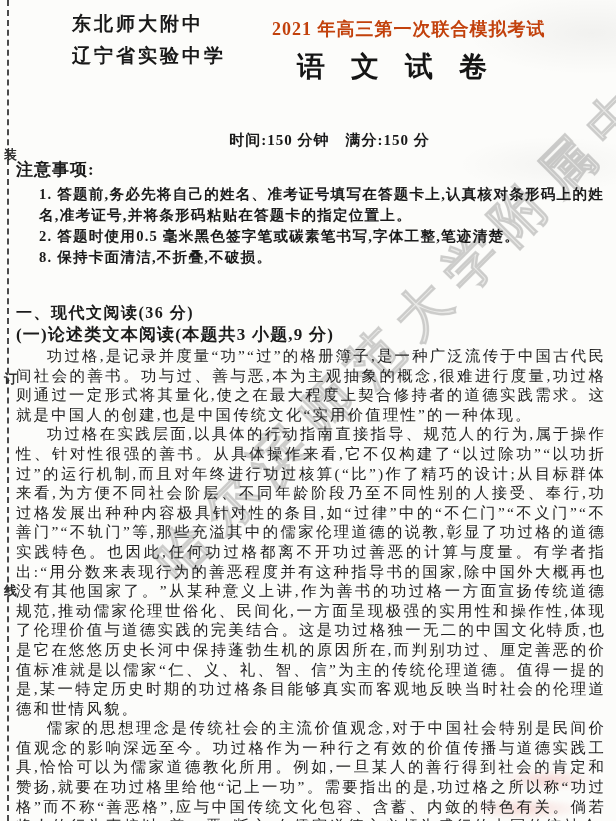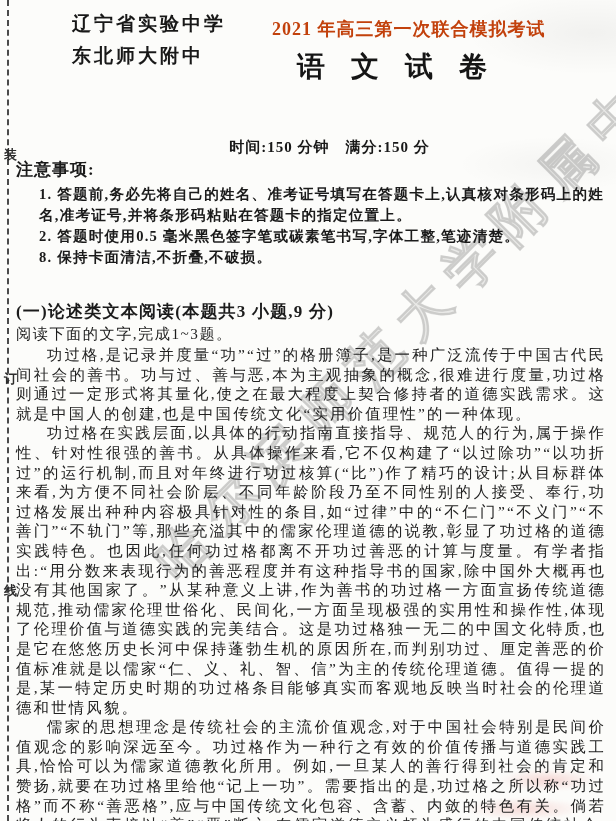--- a/index.html
+++ b/index.html
@@ -38,21 +38,21 @@
     position:absolute;left:272px;top:17px;z-index:3;
     font-weight:700;font-size:18px;letter-spacing:1px;color:#c2410c;
     white-space:nowrap;
   }
   .main-title{
     position:absolute;left:297px;top:48px;z-index:3;
     font-weight:700;font-size:28px;letter-spacing:26px;color:#151515;
     white-space:nowrap;
   }
   .time-score{
-    position:absolute;left:0;right:0;top:138px;z-index:3;
+    position:absolute;left:0;right:0;top:131px;z-index:3;
     text-align:center;font-weight:700;font-size:15px;letter-spacing:1px;
     color:#181818;
     padding-left:43px;
   }
 
   
   .notice{
     position:absolute;left:16px;top:158px;width:588px;z-index:3;
   }
   .notice-heading{
@@ -120,40 +120,40 @@
 
   <div class="diag-watermark">哈尔滨师范大学附属中学</div>
 
   <div class="binding-line">
     <span class="binding-char c0">装</span>
     <span class="binding-char c1">订</span>
     <span class="binding-char c2">线</span>
   </div>
 
   <div class="schools">
+    <div>东北师大附中</div>
     <div>辽宁省实验中学</div>
-    <div>东北师大附中</div>
   </div>
 
   <div class="exam-session">2021 年高三第一次联合模拟考试</div>
 
   <div class="main-title">语文试卷</div>
 
   <div class="time-score">时间:150 分钟　满分:150 分</div>
 
   <div class="notice">
     <p class="notice-heading">注意事项:</p>
     <div class="notice-item">1. 答题前,务必先将自己的姓名、准考证号填写在答题卡上,认真核对条形码上的姓名,准考证号,并将条形码粘贴在答题卡的指定位置上。</div>
     <div class="notice-item">2. 答题时使用0.5 毫米黑色签字笔或碳素笔书写,字体工整,笔迹清楚。</div>
     <div class="notice-item">8. 保持卡面清洁,不折叠,不破损。</div>
   </div>
 
   <div class="reading">
+    <p class="part-heading">一、现代文阅读(36 分)</p>
     <p class="sub-heading">(一)论述类文本阅读(本题共3 小题,9 分)</p>
-    <p class="instruction">阅读下面的文字,完成1~3题。</p>
     <p class="body-par">功过格,是记录并度量“功”“过”的格册簿子,是一种广泛流传于中国古代民间社会的善书。功与过、善与恶,本为主观抽象的概念,很难进行度量,功过格则通过一定形式将其量化,使之在最大程度上契合修持者的道德实践需求。这就是中国人的创建,也是中国传统文化“实用价值理性”的一种体现。</p>
     <p class="body-par">功过格在实践层面,以具体的行动指南直接指导、规范人的行为,属于操作性、针对性很强的善书。从具体操作来看,它不仅构建了“以过除功”“以功折过”的运行机制,而且对年终进行功过核算(“比”)作了精巧的设计;从目标群体来看,为方便不同社会阶层、不同年龄阶段乃至不同性别的人接受、奉行,功过格发展出种种内容极具针对性的条目,如“过律”中的“不仁门”“不义门”“不善门”“不轨门”等,那些充溢其中的儒家伦理道德的说教,彰显了功过格的道德实践特色。也因此,任何功过格都离不开功过善恶的计算与度量。有学者指出:“用分数来表现行为的善恶程度并有这种指导书的国家,除中国外大概再也没有其他国家了。”从某种意义上讲,作为善书的功过格一方面宣扬传统道德规范,推动儒家伦理世俗化、民间化,一方面呈现极强的实用性和操作性,体现了伦理价值与道德实践的完美结合。这是功过格独一无二的中国文化特质,也是它在悠悠历史长河中保持蓬勃生机的原因所在,而判别功过、厘定善恶的价值标准就是以儒家“仁、义、礼、智、信”为主的传统伦理道德。值得一提的是,某一特定历史时期的功过格条目能够真实而客观地反映当时社会的伦理道德和世情风貌。</p>
     <p class="body-par">儒家的思想理念是传统社会的主流价值观念,对于中国社会特别是民间价值观念的影响深远至今。功过格作为一种行之有效的价值传播与道德实践工具,恰恰可以为儒家道德教化所用。例如,一旦某人的善行得到社会的肯定和赞扬,就要在功过格里给他“记上一功”。需要指出的是,功过格之所以称“功过格”而不称“善恶格”,应与中国传统文化包容、含蓄、内敛的特色有关。倘若将人的行为直接以“善”“恶”断之,在儒家道德主义颇为盛行的中国传统社会,无疑会显得过于直接与尖锐;如以“功”“过”代之,则其表达便趋于委婉含蓄。</p>
 
   </div>
 
   <div class="red-watermark"></div>
 
 </div>
 

